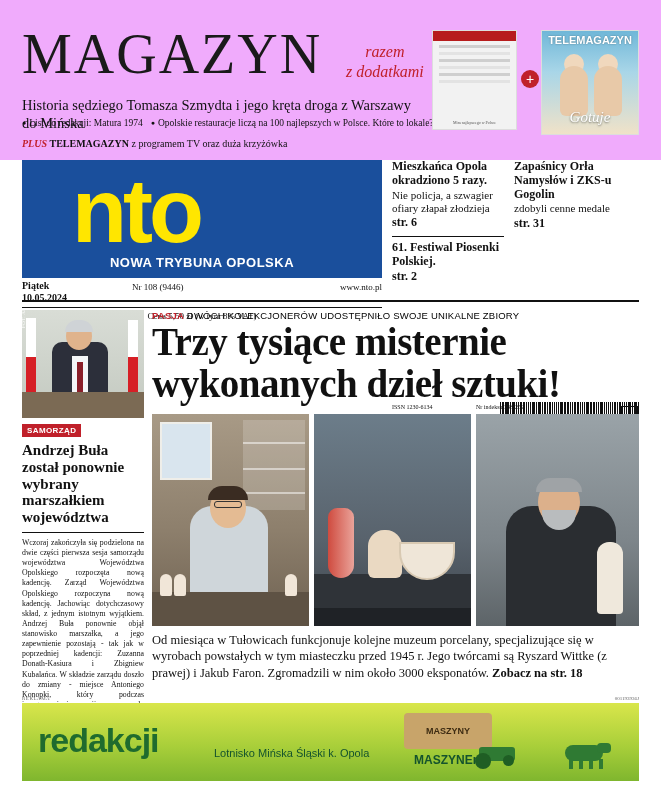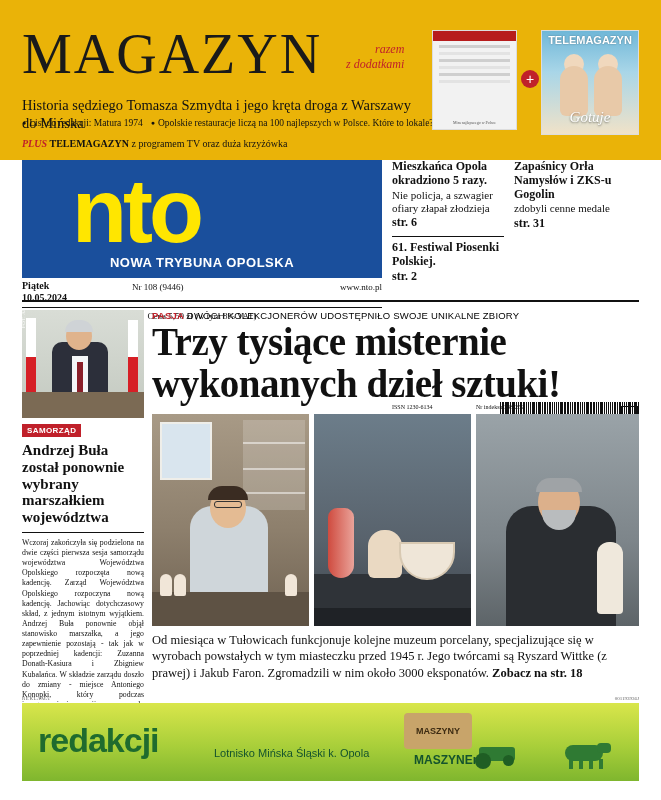--- a/index.html
+++ b/index.html
@@ -5,32 +5,32 @@
   * { box-sizing: border-box; margin: 0; padding: 0; }
   html, body {
     width: 661px; height: 800px;
     background: #ffffff;
     font-family: "Liberation Serif", serif;
     overflow: hidden;
   }
   .page { position: relative; width: 661px; height: 800px; background: #fff; }
 
   
-  .magazyn-strip { position: absolute; left: 0; top: 0; width: 661px; height: 160px; background: #eab308; }
+  .magazyn-strip { position: absolute; left: 0; top: 0; width: 661px; height: 160px; background: #f0abfc; }
   .magazyn-title {
     position: absolute; left: 22px; top: 26px;
     font-family: "Liberation Serif", serif;
     font-size: 56px; letter-spacing: 2px; color: #1a1a1a; font-weight: 400;
     line-height: 1;
   }
   .magazyn-sub {
     position: absolute; left: 346px; top: 42px;
     font-family: "Liberation Serif", serif;
-    font-style: italic; color: #c0202a; font-size: 12px; line-height: 1.25;
-    text-align: right;
+    font-style: italic; color: #c0202a; font-size: 16px; line-height: 1.25;
+    text-align: center;
   }
   .magazyn-lead {
     position: absolute; left: 22px; top: 96px; width: 400px;
     font-size: 14.5px; color: #111; line-height: 1.25;
   }
   .magazyn-bullets { position: absolute; left: 22px; top: 118px; width: 420px; font-size: 9.5px; color: #111; }
   .magazyn-bullets .row { display: flex; gap: 8px; align-items: baseline; }
   .bullet-dot::before { content: "\25CF"; font-size: 7px; margin-right: 3px; position: relative; top: -1px; }
   .magazyn-plus { position: absolute; left: 22px; top: 138px; font-size: 10px; color: #111; }
   .magazyn-plus .plus-word { color: #c0202a; font-style: italic; font-weight: bold; }
@@ -224,21 +224,21 @@
   }
   .ad-date {
     position: absolute; left: 192px; top: 12px;
     font-family: "Liberation Serif", serif; font-weight: bold; font-size: 26px; color: #14532d;
   }
   .ad-place {
     position: absolute; left: 192px; top: 44px;
     font-family: "Liberation Sans", sans-serif; font-size: 11px; color: #14532d;
   }
   .ad-badge {
-    position: absolute; left: 382px; top: 10px; width: 68px; height: 36px;
+    position: absolute; left: 382px; top: 10px; width: 88px; height: 36px;
     background: #c8a46a; border-radius: 4px;
   }
   .ad-badge .bt {
     position: absolute; inset: 0; text-align: center; line-height: 36px;
     font-family: "Liberation Sans", sans-serif; font-weight: bold; font-size: 9px; color: #3d2b12;
   }
   .ad-maszyn {
     position: absolute; left: 382px; top: 50px; width: 90px; text-align: center;
     font-family: "Liberation Sans", sans-serif; font-weight: bold; font-size: 12px; color: #14532d;
   }

